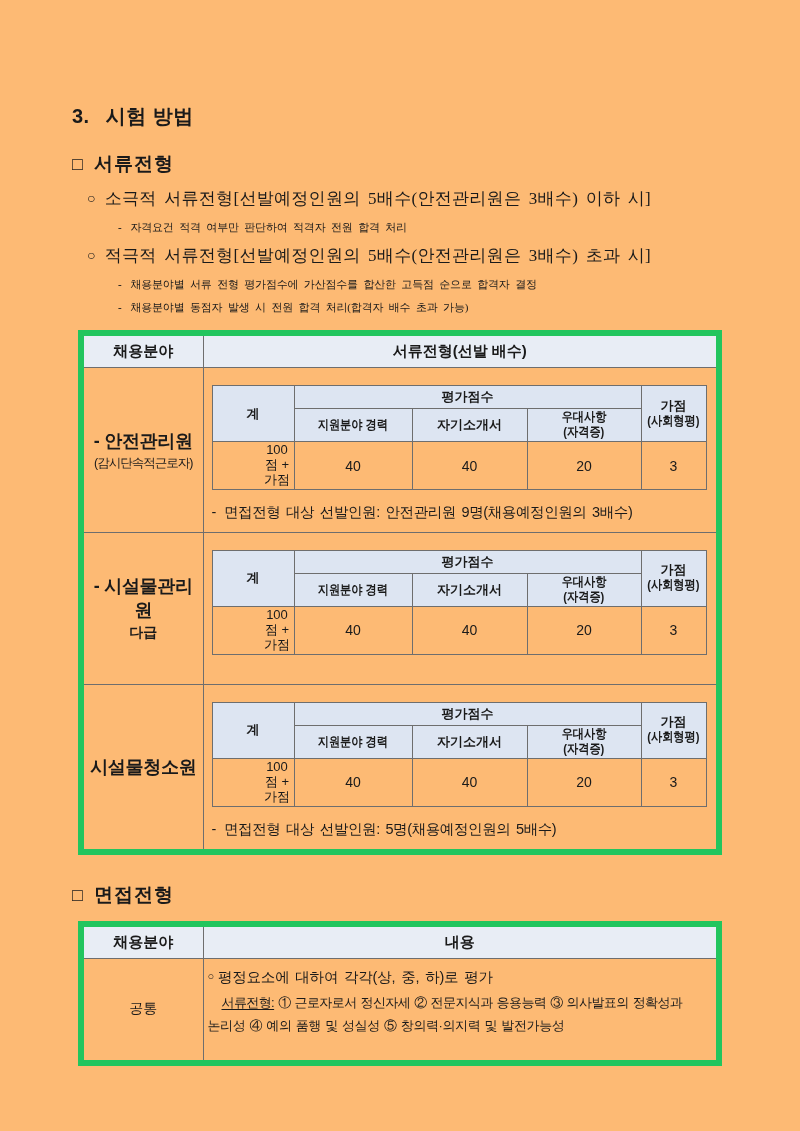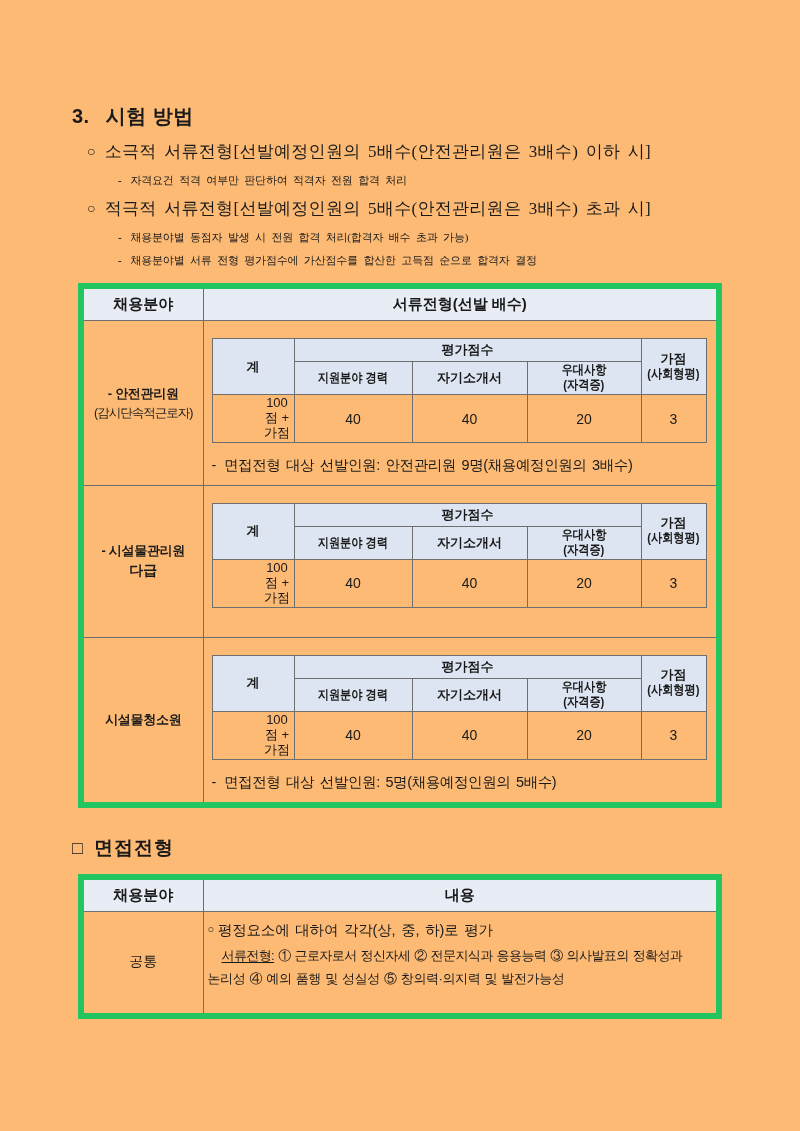--- a/index.html
+++ b/index.html
@@ -80,21 +80,21 @@
     text-align: center;
     vertical-align: middle;
   }
   .col-cat { width: 122px; }
 
   .cat-cell {
     text-align: center;
     vertical-align: middle;
     padding: 2px;
   }
-  .cat-line1 { font-size: 13px; font-weight: bold; letter-spacing: -0.3px; }
+  .cat-line1 { font-size: 18px; font-weight: bold; letter-spacing: -0.3px; }
   .cat-sub   { font-size: 12.5px; font-weight: normal; letter-spacing: -1px; margin-top: 2px; white-space: nowrap; }
   .cat-line2b{ font-size: 14px; font-weight: bold; margin-top: 2px; }
 
   .inner-cell { vertical-align: top; padding: 17px 0 10px 8px; }
   .row-h1 .inner-cell, .row-h1 .cat-cell { height: 156px; }
   .row-h2 .inner-cell, .row-h2 .cat-cell { height: 152px; }
   .row-h3 .inner-cell, .row-h3 .cat-cell { height: 149px; }
 
   
   .inner-table {
@@ -158,36 +158,39 @@
 </head>
 <body>
 
 <div class="page">
   <div class="content">
 
     <div class="doc-title">
       <span class="title-num">3.</span><span>시험 방법</span>
     </div>
 
+    <div class="section-head">
+      <span class="checkbox-glyph">□</span><span>서류전형</span>
+    </div>
 
     <div class="bullet">
       <span class="marker">○</span><span>소극적 서류전형[선발예정인원의 5배수(안전관리원은 3배수) 이하 시]</span>
     </div>
     <div class="sub-bullet">
       <span class="marker">-</span><span>자격요건 적격 여부만 판단하여 적격자 전원 합격 처리</span>
     </div>
 
     <div class="bullet">
       <span class="marker">○</span><span>적극적 서류전형[선발예정인원의 5배수(안전관리원은 3배수) 초과 시]</span>
     </div>
     <div class="sub-bullet">
+      <span class="marker">-</span><span>채용분야별 서류 전형 평가점수에 가산점수를 합산한 고득점 순으로 합격자 결정</span>
+    </div>
+    <div class="sub-bullet">
       <span class="marker">-</span><span>채용분야별 동점자 발생 시 전원 합격 처리(합격자 배수 초과 가능)</span>
-    </div>
-    <div class="sub-bullet">
-      <span class="marker">-</span><span>채용분야별 서류 전형 평가점수에 가산점수를 합산한 고득점 순으로 합격자 결정</span>
     </div>
 
     <table class="outer-table">
       <colgroup>
           <col class="col-cat">
           <col>
         </colgroup>
       <tbody>
           <tr class="hdr">
         <td>채용분야</td>

